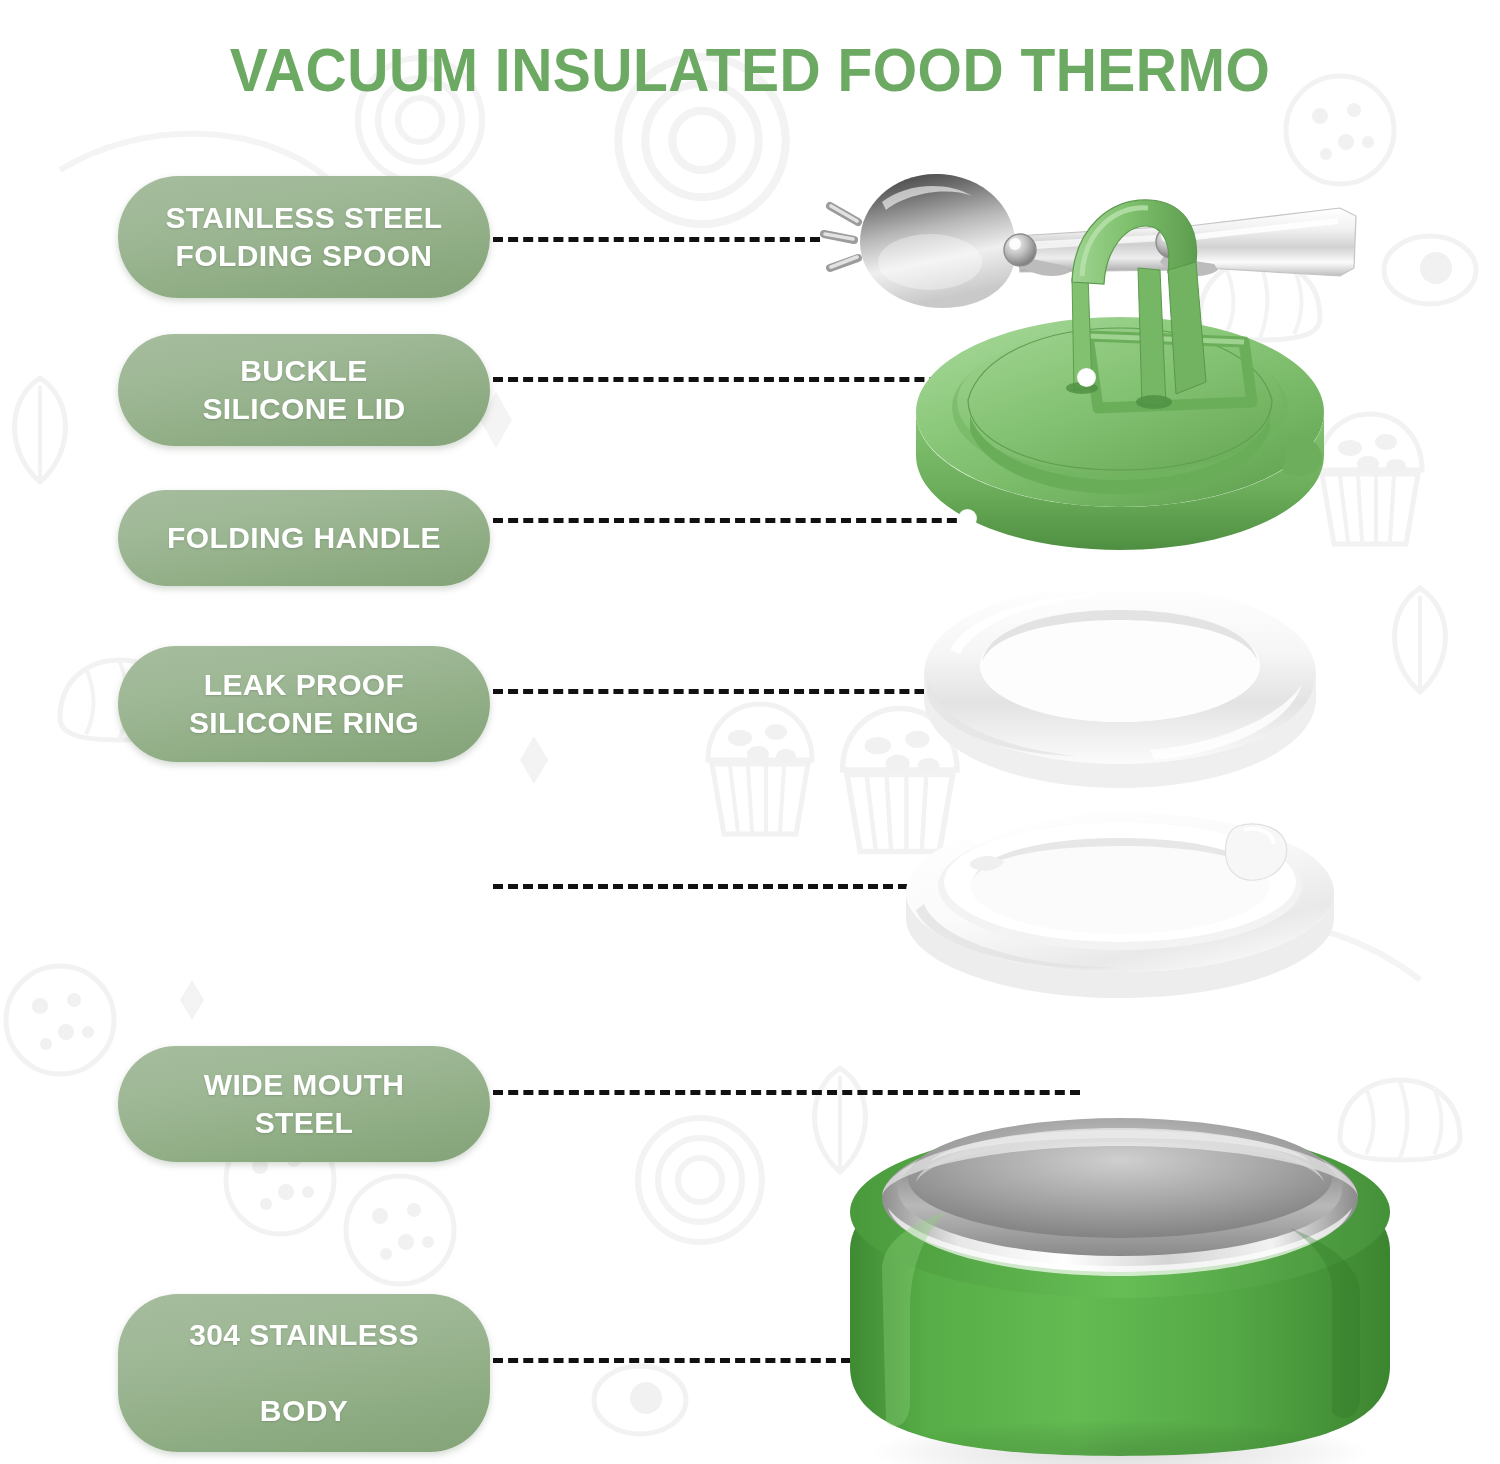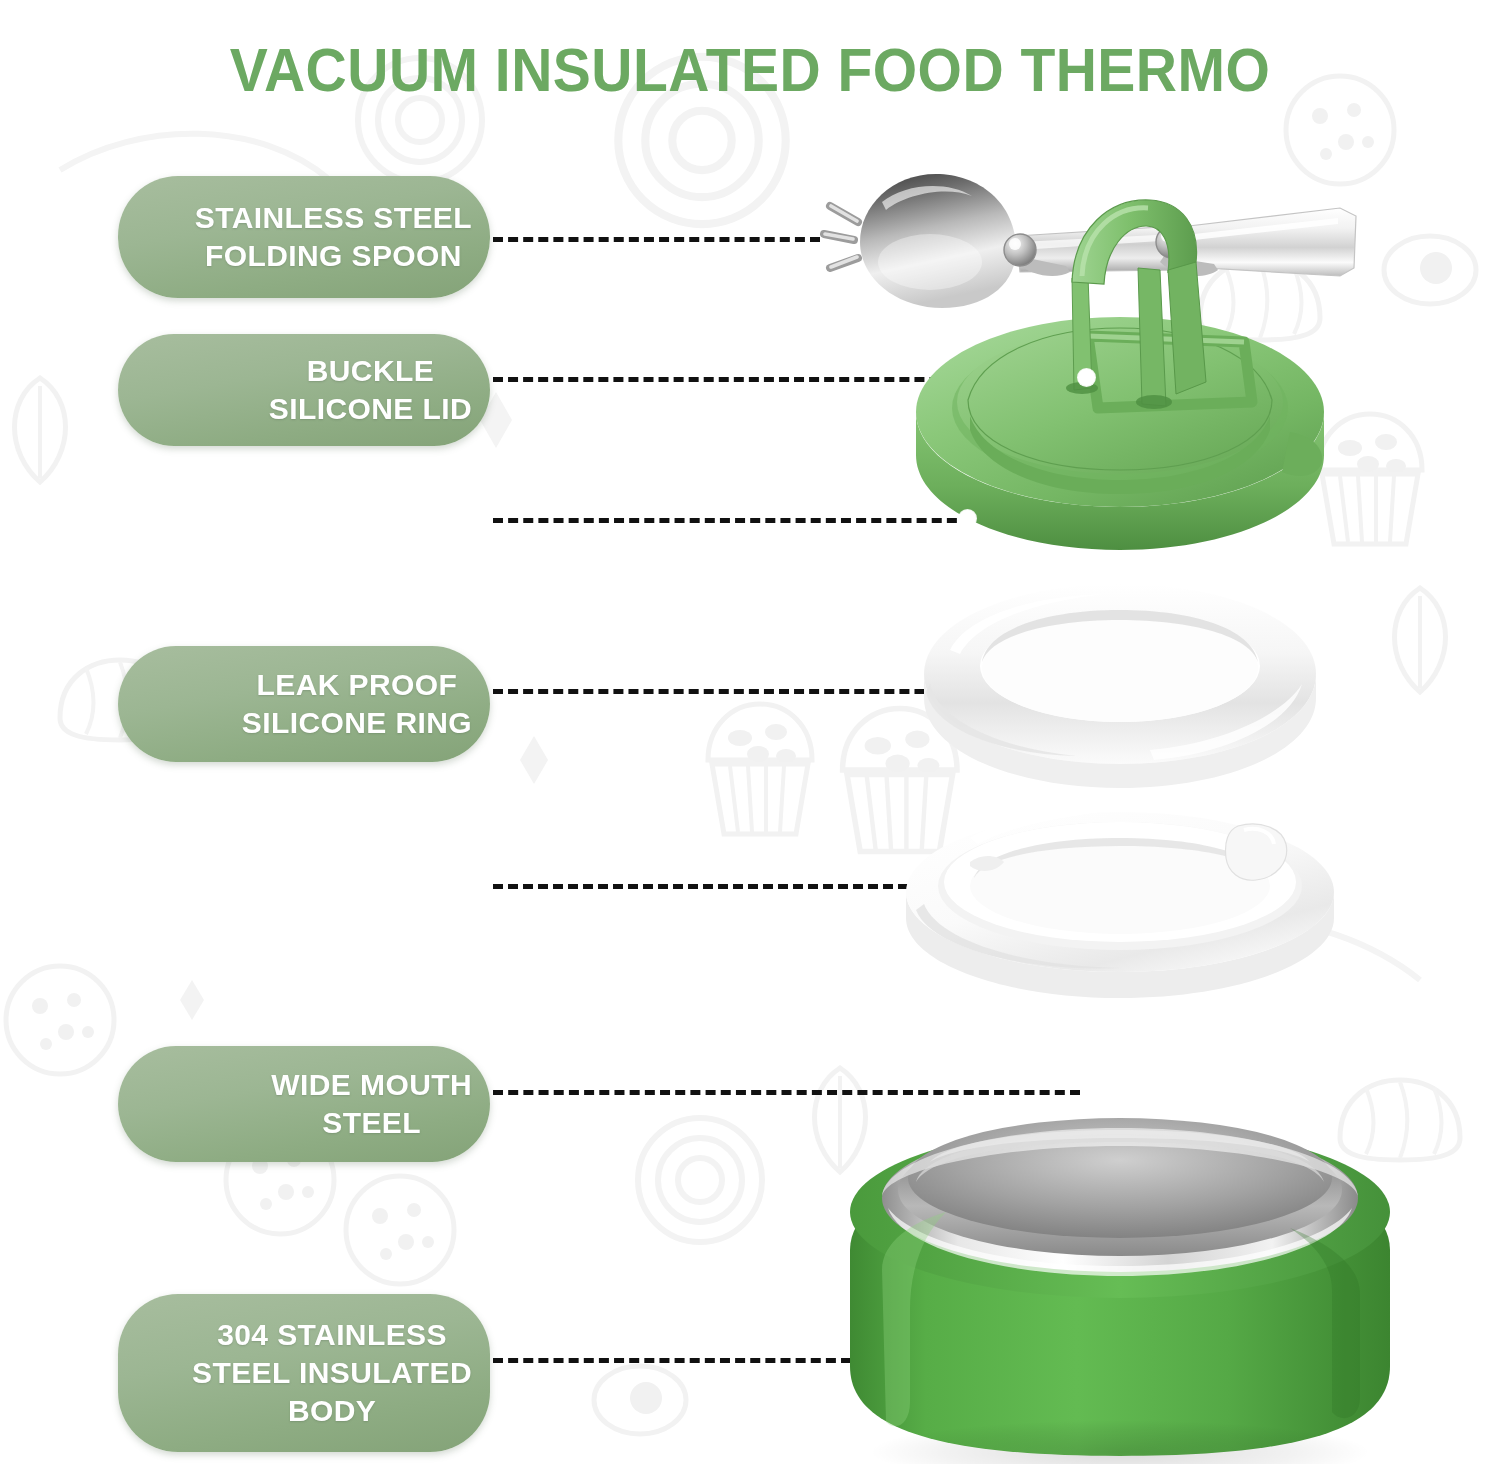--- a/index.html
+++ b/index.html
@@ -50,21 +50,21 @@
   .pill {
     position: absolute;
     left: 118px;
     width: 372px;
     border-radius: 60px;
     background: linear-gradient(170deg, #a7bd9e 0%, #9cb693 38%, #8eac83 72%, #84a378 100%);
     box-shadow: 0 3px 7px rgba(110,130,105,0.30);
     color: #ffffff;
     display: flex;
     align-items: center;
-    justify-content: flex-end;
+    justify-content: center;
     text-align: center;
     font-weight: 700;
     font-size: 30px;
     line-height: 38px;
     letter-spacing: 0.4px;
     text-shadow: 0 1px 2px rgba(90,110,85,0.35);
     padding: 2px 18px;
   }
   .pill .ptext { display: block; }
 
@@ -165,40 +165,45 @@
     </span>
   </div>
 
   <div class="pill" style="top:334px;height:112px;">
     <span class="ptext">
       <span>BUCKLE</span><br>
       <span>SILICONE LID</span>
     </span>
   </div>
 
+  <div class="pill" style="top:490px;height:96px;">
+    <span class="ptext">
+      <span>FOLDING HANDLE</span>
+    </span>
+  </div>
 
   <div class="pill" style="top:646px;height:116px;">
     <span class="ptext">
       <span>LEAK PROOF</span><br>
       <span>SILICONE RING</span>
     </span>
   </div>
 
 
   <div class="pill" style="top:1046px;height:116px;">
     <span class="ptext">
       <span>WIDE MOUTH</span><br>
       <span>STEEL</span>
     </span>
   </div>
 
   <div class="pill" style="top:1278px;height:158px;margin-top:16px;">
     <span class="ptext">
       <span>304 STAINLESS</span><br>
-      <span>STEEL INSULATED</span><br>
+      <br>
       <span>BODY</span>
     </span>
   </div>
 
   <div class="leader" style="left:493px; top:237px;  width:327px;"></div>
   <div class="leader" style="left:493px; top:377px;  width:597px;"></div>
   <div class="leader" style="left:493px; top:518px;  width:479px;"></div>
   <div class="leader" style="left:493px; top:689px;  width:582px;"></div>
   <div class="leader" style="left:493px; top:884px;  width:580px;"></div>
   <div class="leader" style="left:493px; top:1090px; width:587px;"></div>

